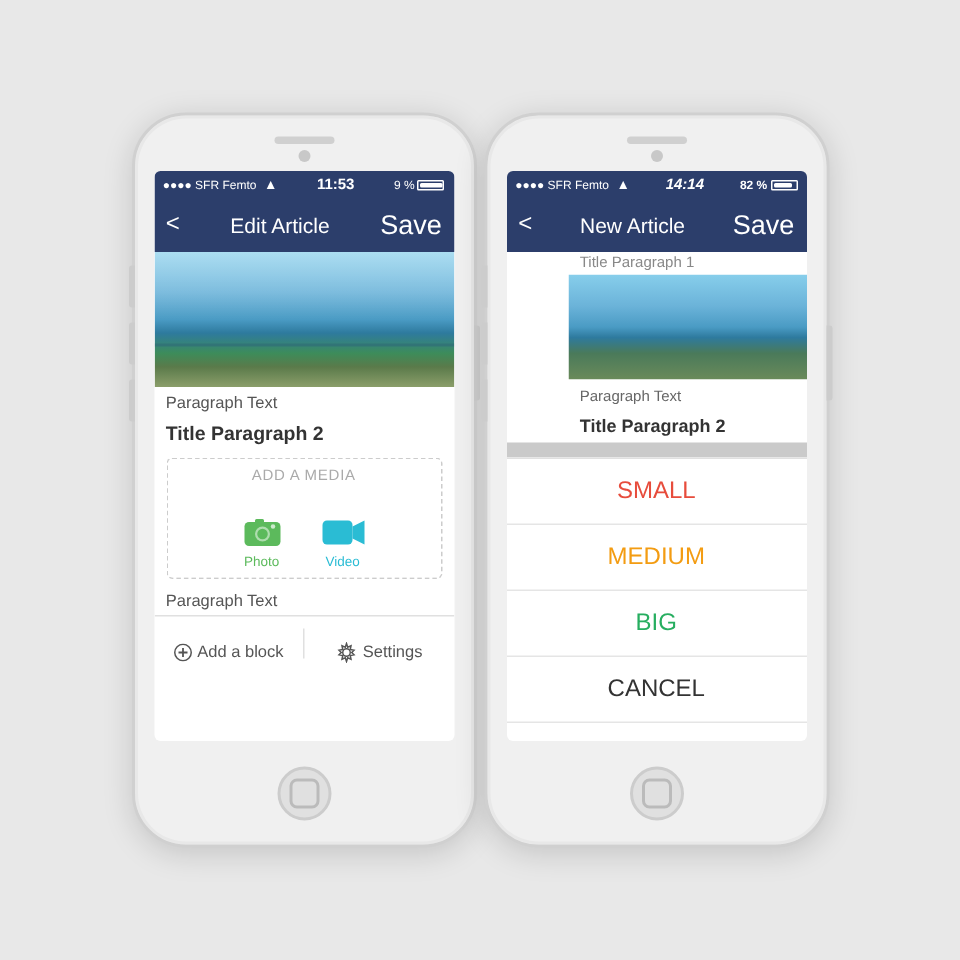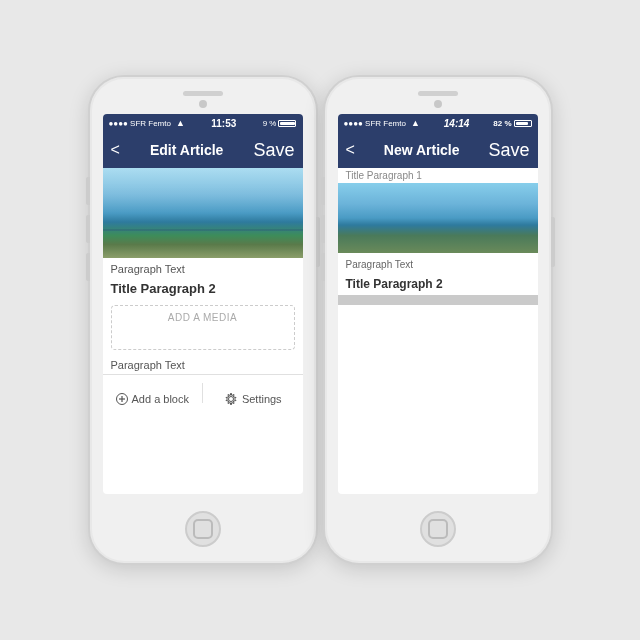--- a/index.html
+++ b/index.html
@@ -146,21 +146,21 @@
       padding: 0 8px;
       height: 36px;
     }
     .nav-back {
       color: #fff;
       font-size: 16px;
       font-weight: 300;
     }
     .nav-title {
       font-size: 14px;
-      font-weight: 700;
+      font-weight: 400;
       color: #fff;
       text-align: center;
     }
     .nav-save {
       color: #fff;
       font-size: 18px;
       font-weight: 400;
     }
 
     
@@ -387,20 +387,39 @@
             <div class="hero-clouds"></div>
             <div class="hero-sea-line"></div>
           </div>
         </div>
 
         <div class="paragraph-text">Paragraph Text</div>
         <div class="title-paragraph">Title Paragraph 2</div>
 
         <div class="add-media-box">
           <div class="add-media-label">ADD A MEDIA</div>
+          <div class="media-icons-row">
+            <div class="media-icon-item">
+              <svg width="28" height="24" viewBox="0 0 28 24">
+                <rect x="2" y="5" width="24" height="16" rx="3" fill="#5cba5c"></rect>
+                <circle cx="14" cy="13" r="5" fill="#fff" opacity="0.5"></circle>
+                <circle cx="14" cy="13" r="3.5" fill="#5cba5c"></circle>
+                <rect x="9" y="3" width="6" height="3" rx="1" fill="#5cba5c"></rect>
+                <circle cx="21" cy="8" r="1.5" fill="#fff" opacity="0.7"></circle>
+              </svg>
+              <span class="media-icon-label" style="color:#5cba5c;">Photo</span>
+            </div>
+            <div class="media-icon-item">
+              <svg width="32" height="24" viewBox="0 0 32 24">
+                <rect x="2" y="4" width="20" height="16" rx="3" fill="#2abcd4"></rect>
+                <polygon points="22,8 30,4 30,20 22,16" fill="#2abcd4"></polygon>
+              </svg>
+              <span class="media-icon-label" style="color:#2abcd4;">Video</span>
+            </div>
+          </div>
         </div>
 
         <div class="paragraph-text">Paragraph Text</div>
 
         <div class="bottom-toolbar" style="margin-top:auto;">
           <div class="toolbar-btn">
             <svg width="12" height="12" viewBox="0 0 12 12">
               <circle cx="6" cy="6" r="5.5" fill="none" stroke="#555" stroke-width="1"></circle>
               <line x1="6" y1="3" x2="6" y2="9" stroke="#555" stroke-width="1.2"></line>
               <line x1="3" y1="6" x2="9" y2="6" stroke="#555" stroke-width="1.2"></line>
@@ -454,32 +473,46 @@
       </div>
 
       <div class="nav-bar">
         <span class="nav-back">&lt;</span>
         <span class="nav-title">New Article</span>
         <span class="nav-save">Save</span>
       </div>
 
       <div class="screen-content" style="position:relative; flex:1;">
 
-        <div style="background:#fff;">
+        <div style="background:#fff;margin-left:41px;">
           <div class="partially-visible-text">Title Paragraph 1</div>
 
           <div class="action-sheet-hero">
             <div class="action-sheet-hero-inner"></div>
           </div>
           <div class="partially-visible-paragraph">Paragraph Text</div>
           <div class="partially-visible-title">Title Paragraph 2</div>
         </div>
 
         <div style="background:rgba(150,150,150,0.5); height:10px;"></div>
 
+        <div class="action-sheet-bottom">
+          <div class="action-sheet-item small">
+            <span>SMALL</span>
+          </div>
+          <div class="action-sheet-item medium">
+            <span>MEDIUM</span>
+          </div>
+          <div class="action-sheet-item big">
+            <span>BIG</span>
+          </div>
+          <div class="action-sheet-item cancel">
+            <span>CANCEL</span>
+          </div>
+        </div>
       </div>
     </div>
 
     <div class="phone-bottom">
       <div class="home-button">
         <div class="home-button-inner"></div>
       </div>
     </div>
   </div>
 

